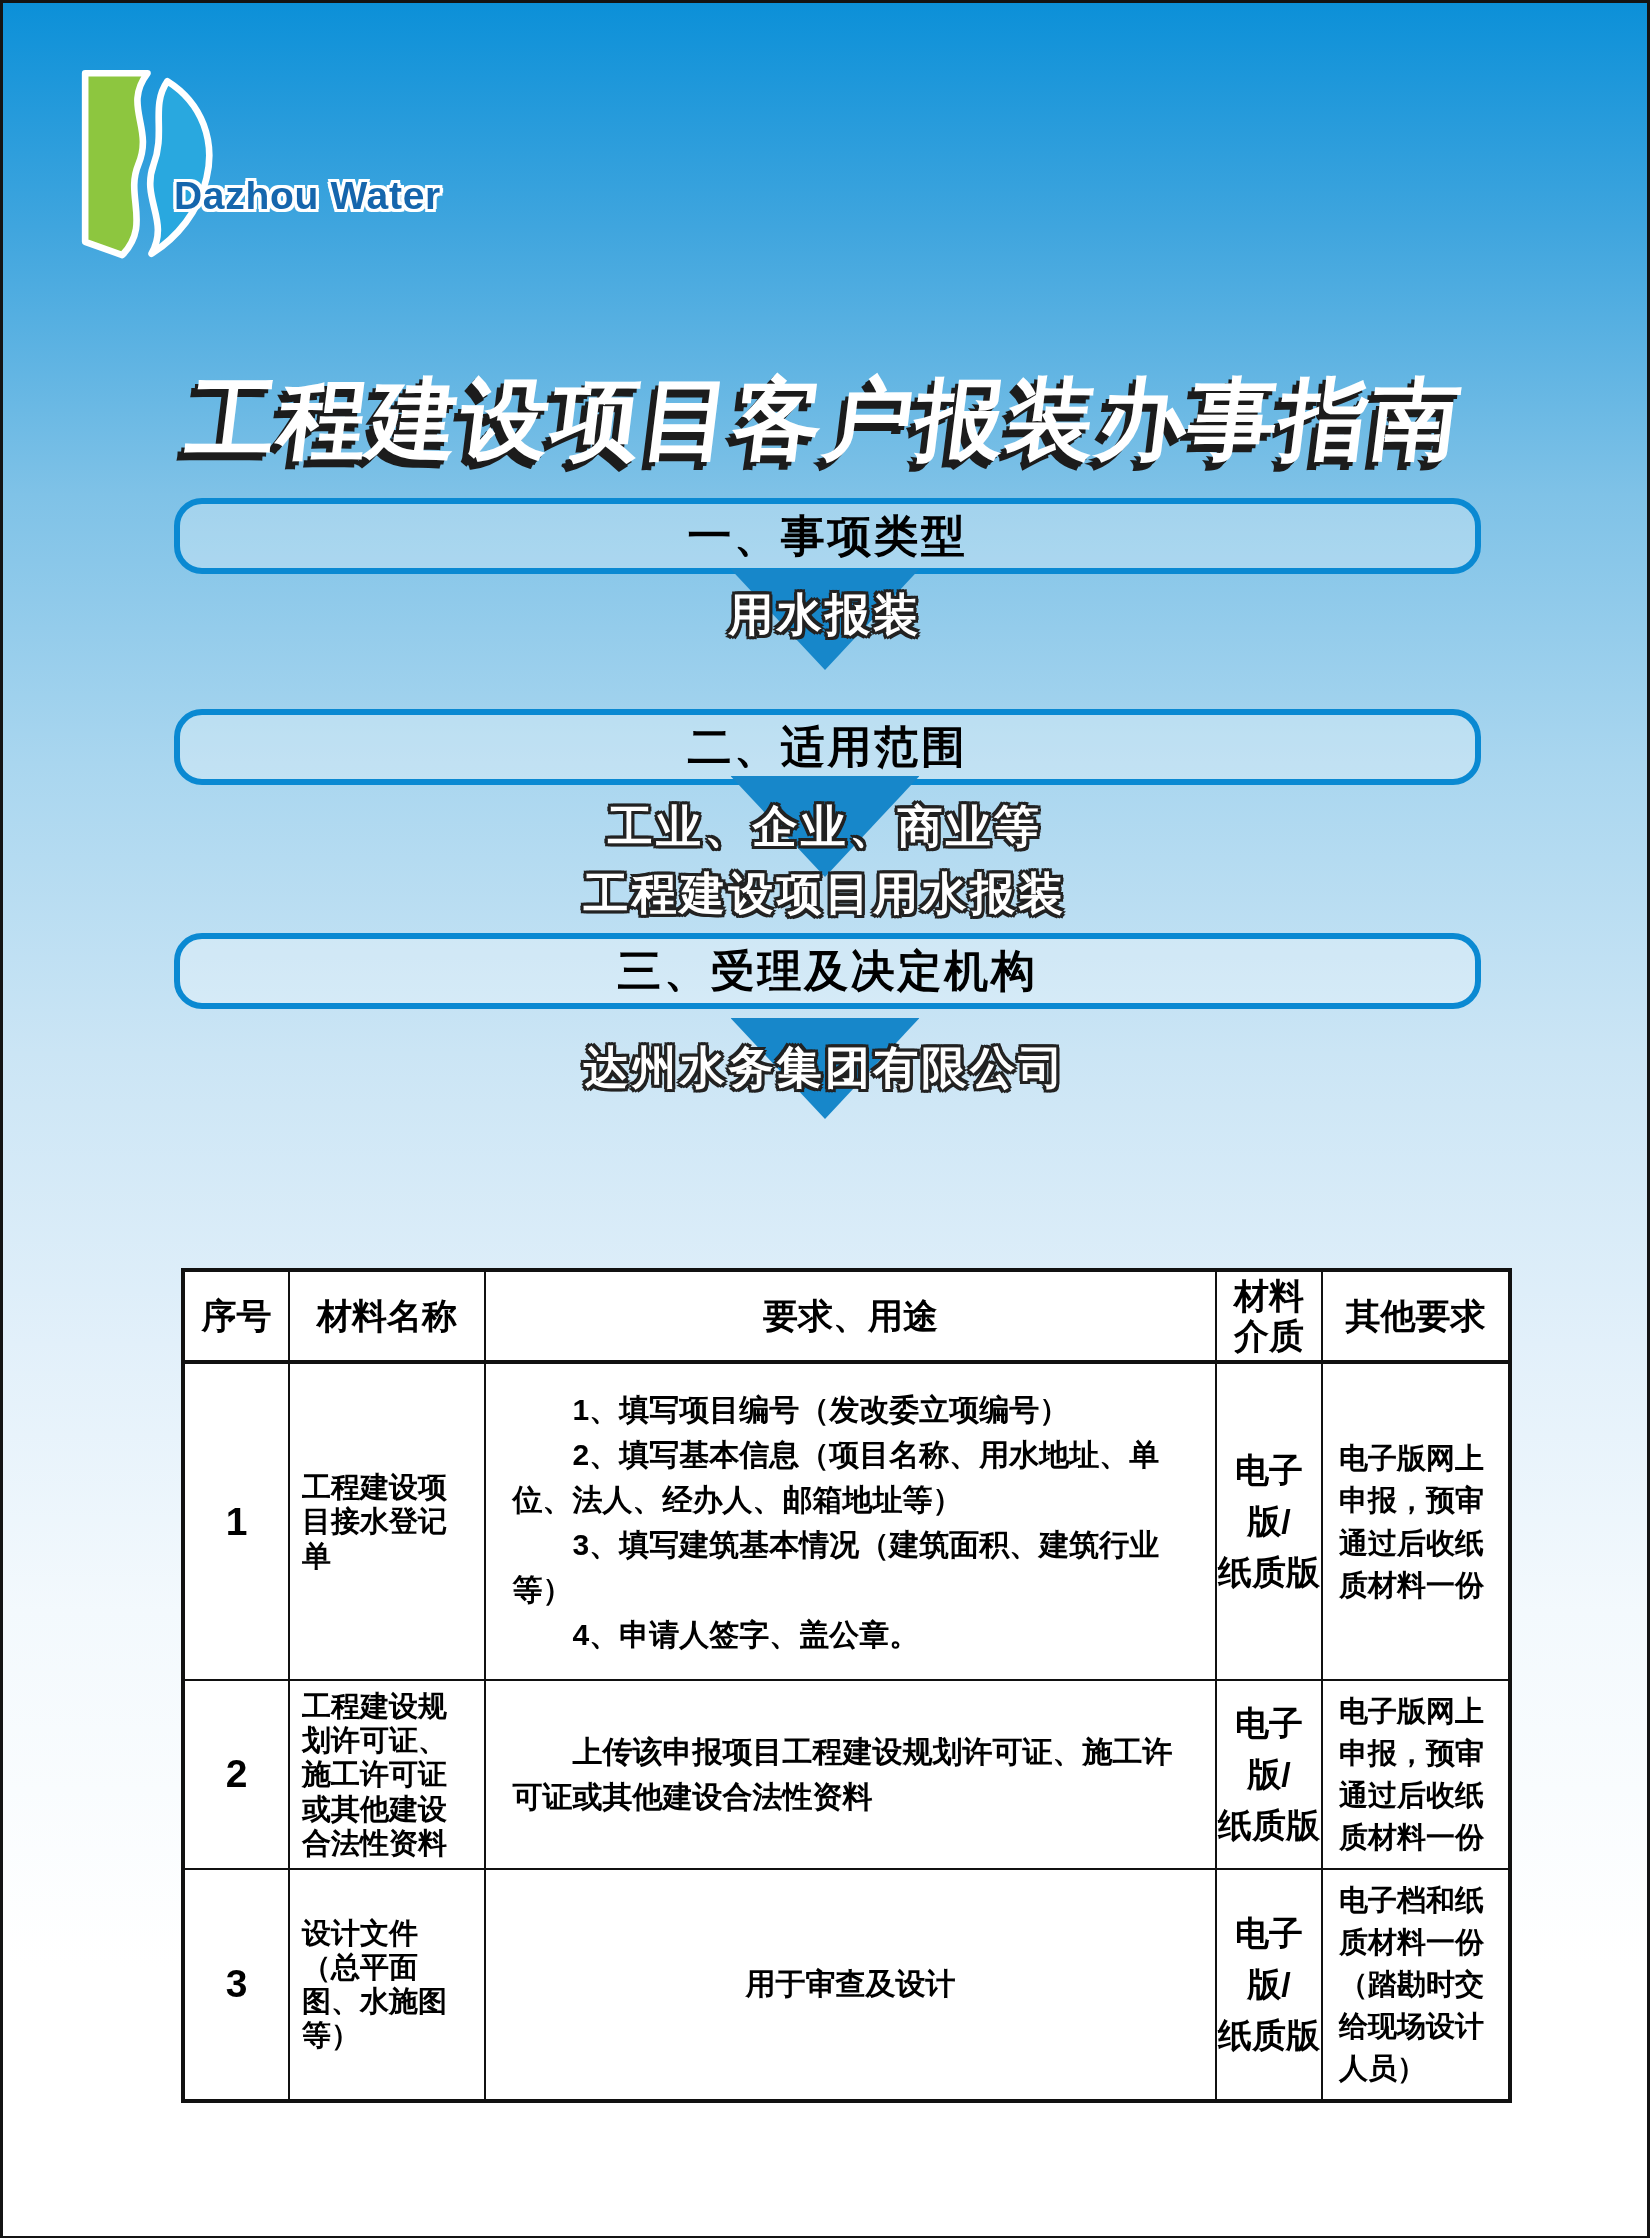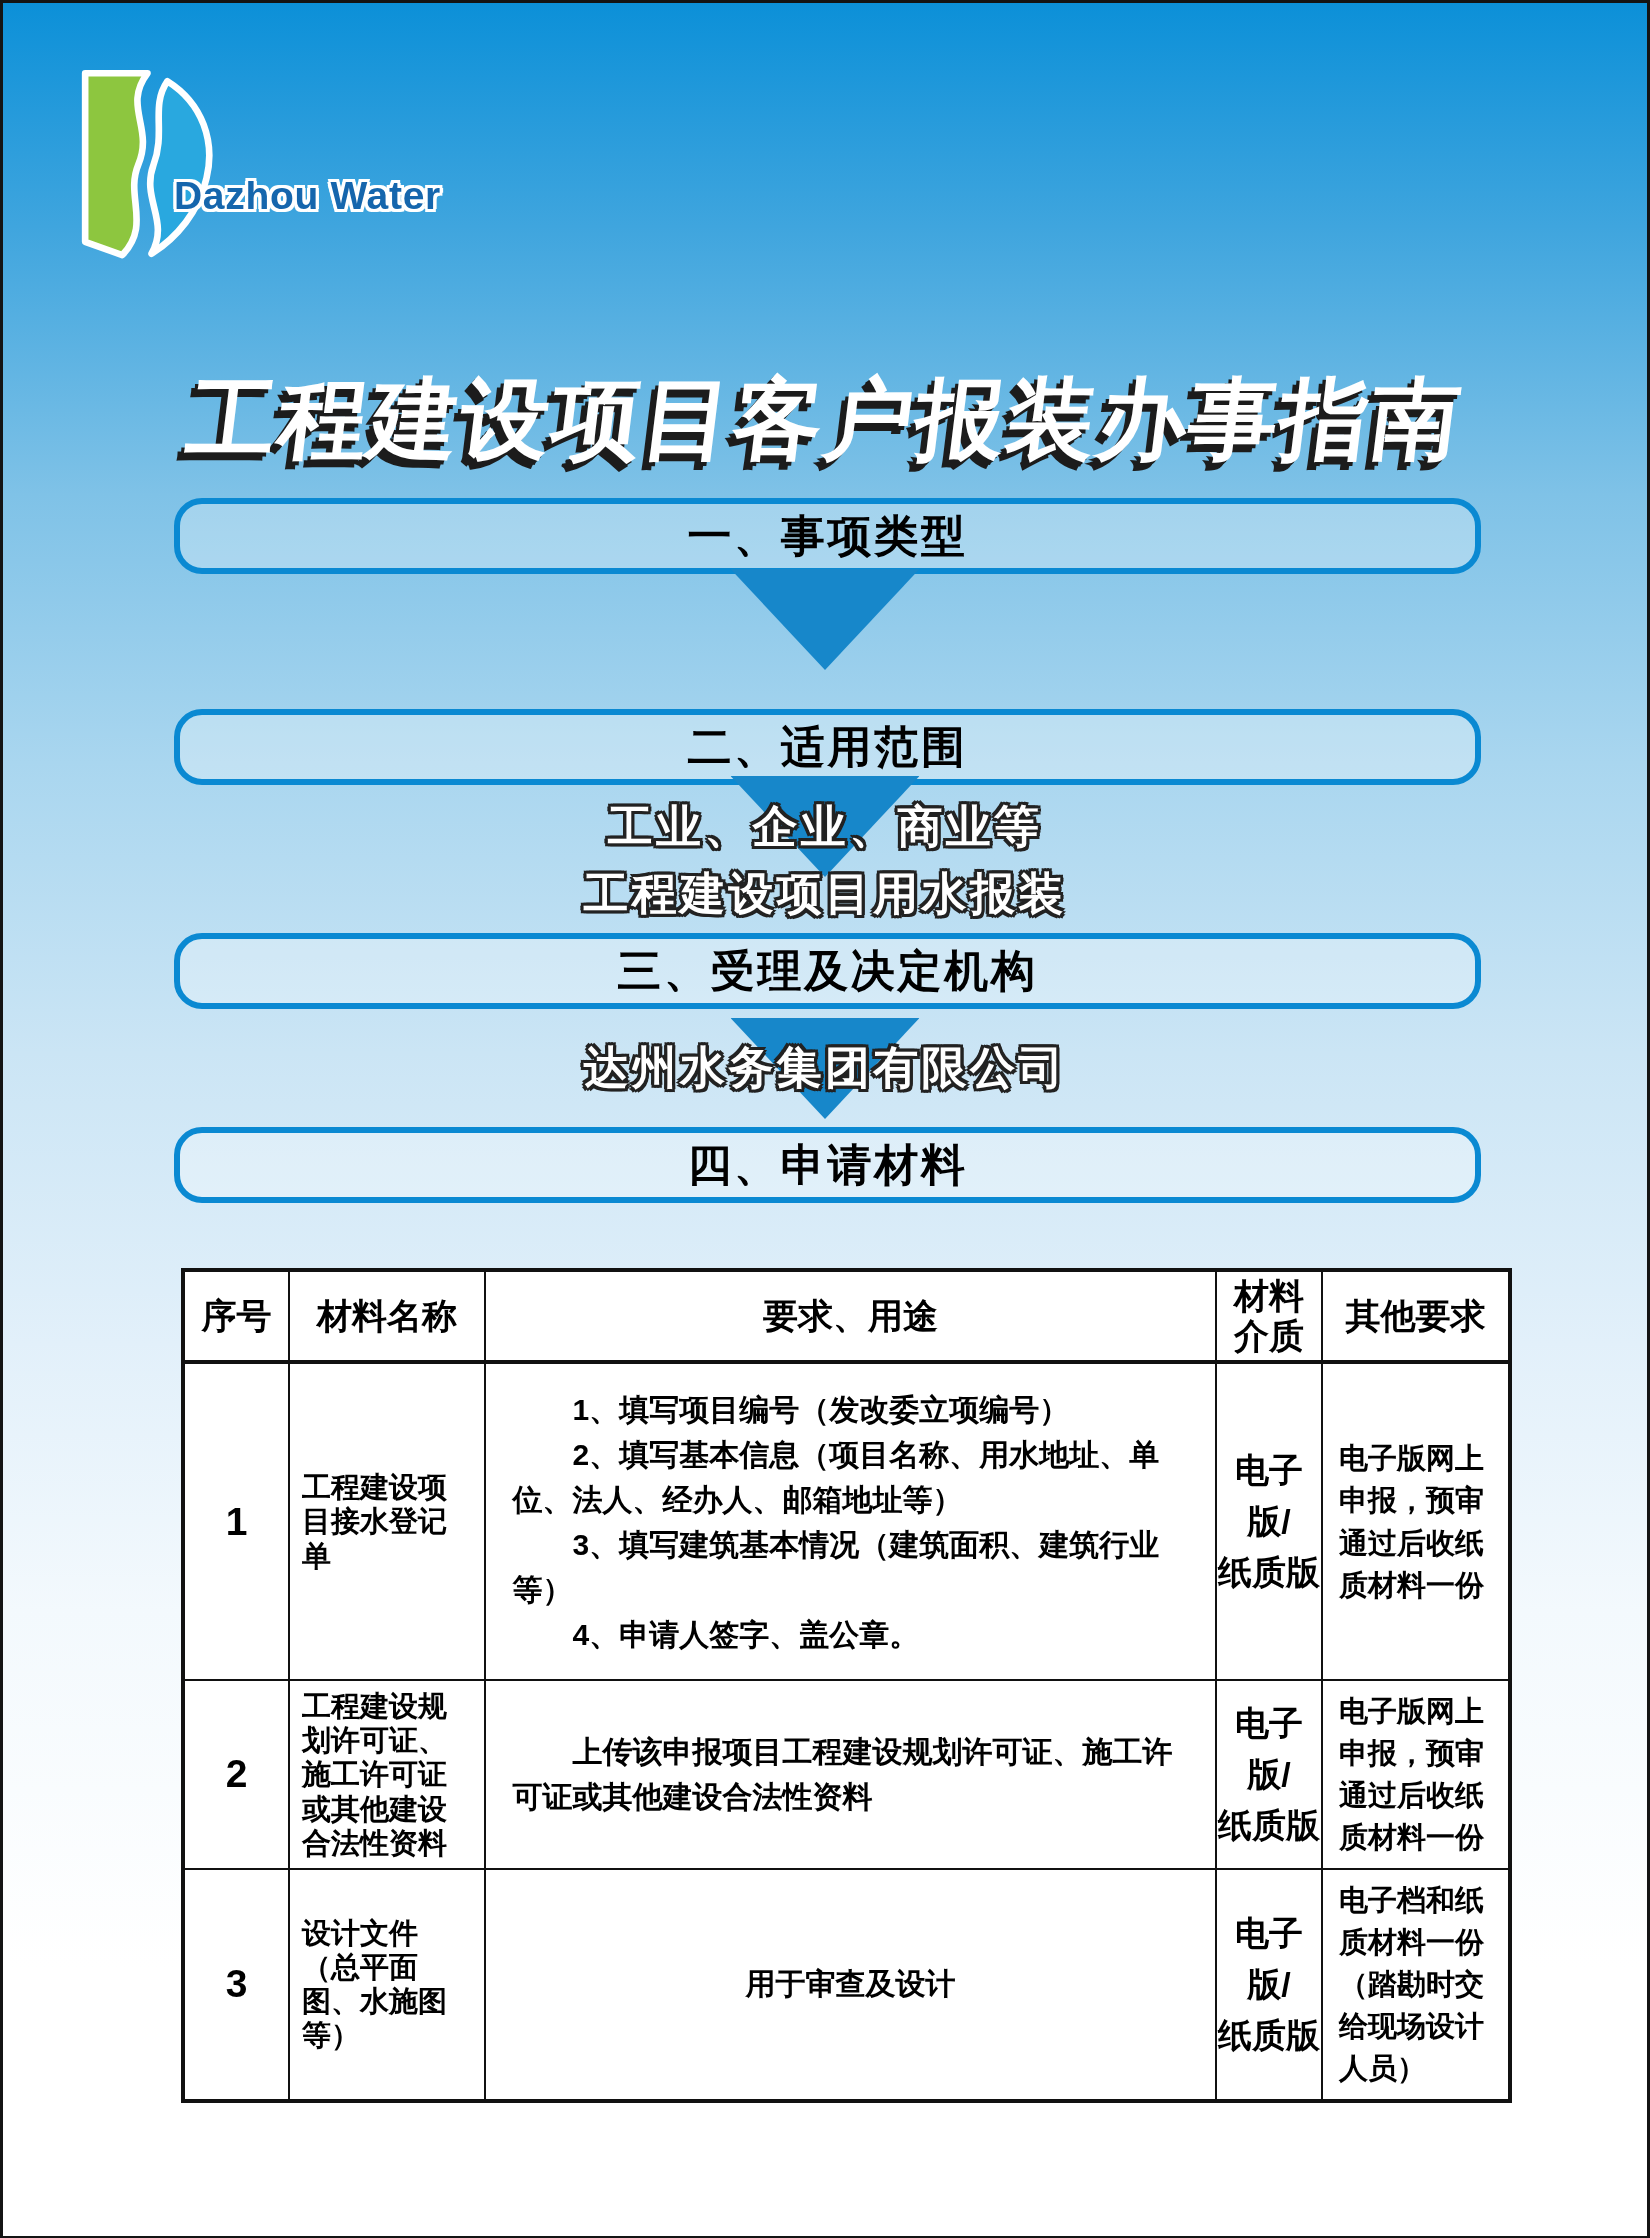--- a/index.html
+++ b/index.html
@@ -87,37 +87,35 @@
     <path d="M142 26 C196 60 214 118 201 172 C190 222 156 262 118 286 C146 236 102 204 121 152 C140 102 116 64 142 26 Z" fill="#29A8DF" stroke="#ffffff" stroke-width="10" stroke-linejoin="round"></path>
   </svg>
   <div class="logo-en">Dazhou Water</div>
 
   <div class="title">工程建设项目客户报装办事指南</div>
 
   <div class="banner b1">
     <span class="banner-label">一、事项类型</span>
   </div>
   <div class="flow-arrow a1"></div>
+  <div class="arrow-label al1">用水报装</div>
 
   <div class="banner b2">
     <span class="banner-label">二、适用范围</span>
   </div>
   <div class="flow-arrow a2"></div>
   <div class="arrow-label al2a">工业、企业、商业等</div>
   <div class="arrow-label al2b">工程建设项目用水报装</div>
 
   <div class="banner b3">
     <span class="banner-label">三、受理及决定机构</span>
   </div>
   <div class="flow-arrow a3"></div>
   <div class="arrow-label al3">达州水务集团有限公司</div>
 
-  <div class="banner b4">
-    <span class="banner-label">四、申请材料</span>
-  </div>
 
   <table class="materials">
     <colgroup>
       <col style="width:106px">
         <col style="width:196px">
         <col style="width:731px">
       <col style="width:106px">
         <col style="width:188px">
     </colgroup>
     <thead>

